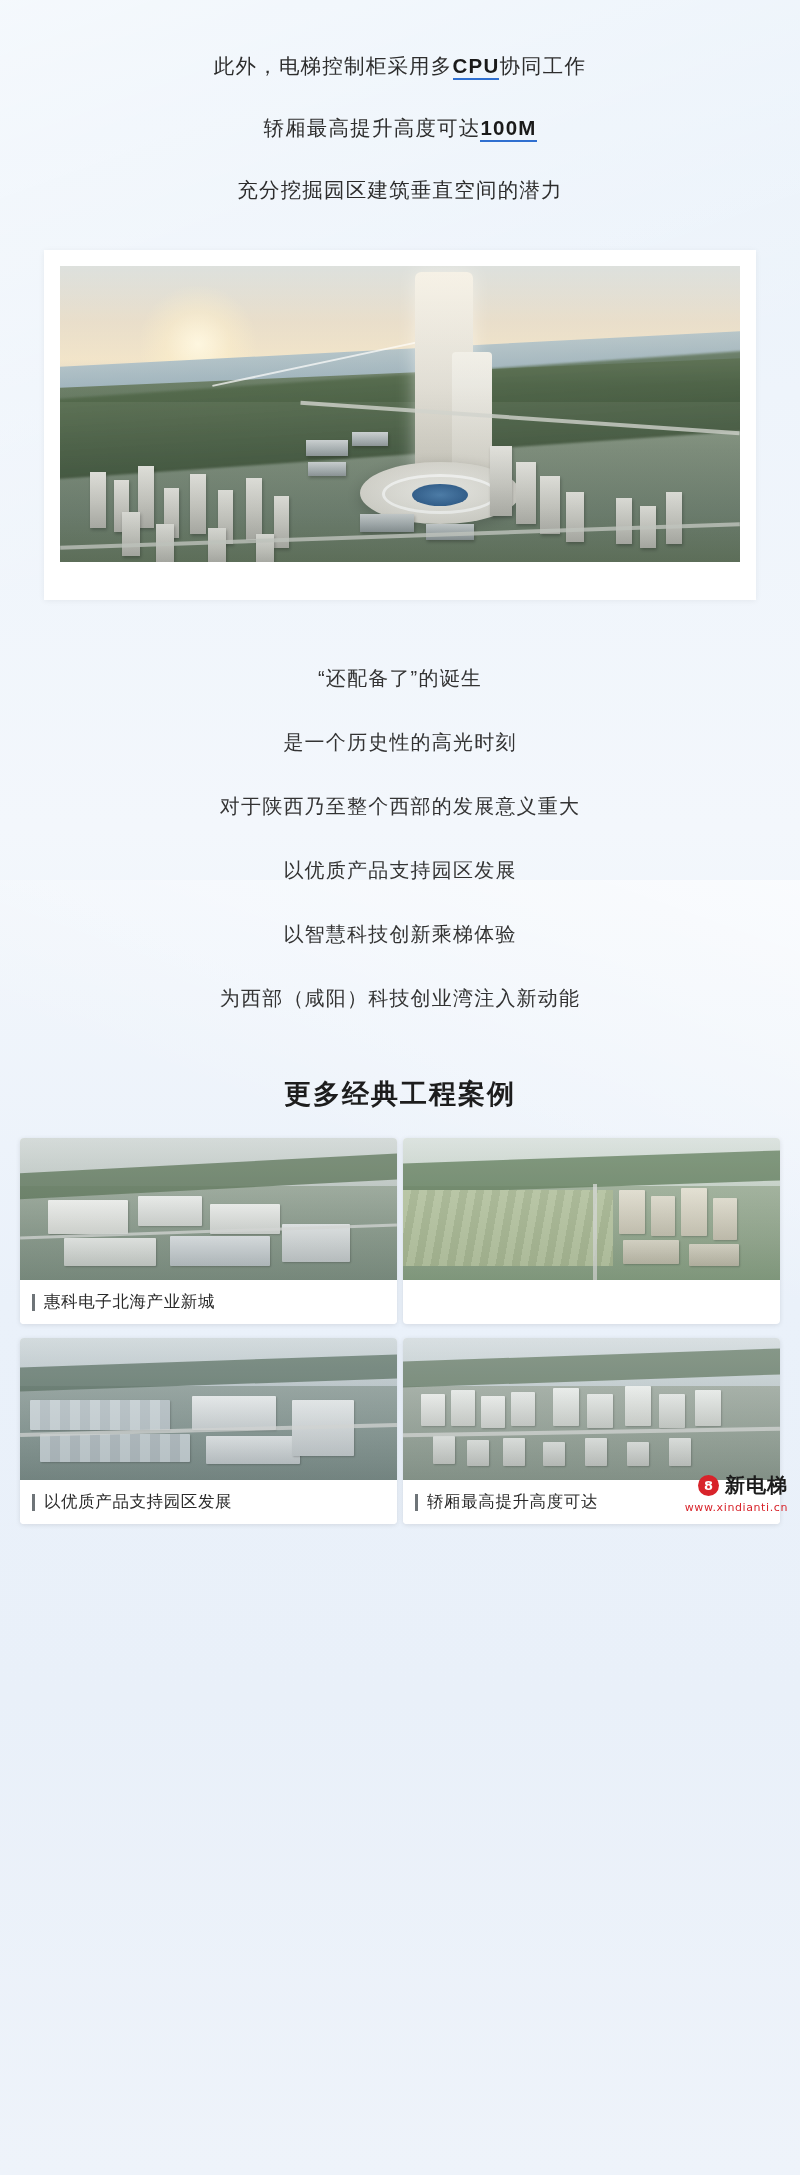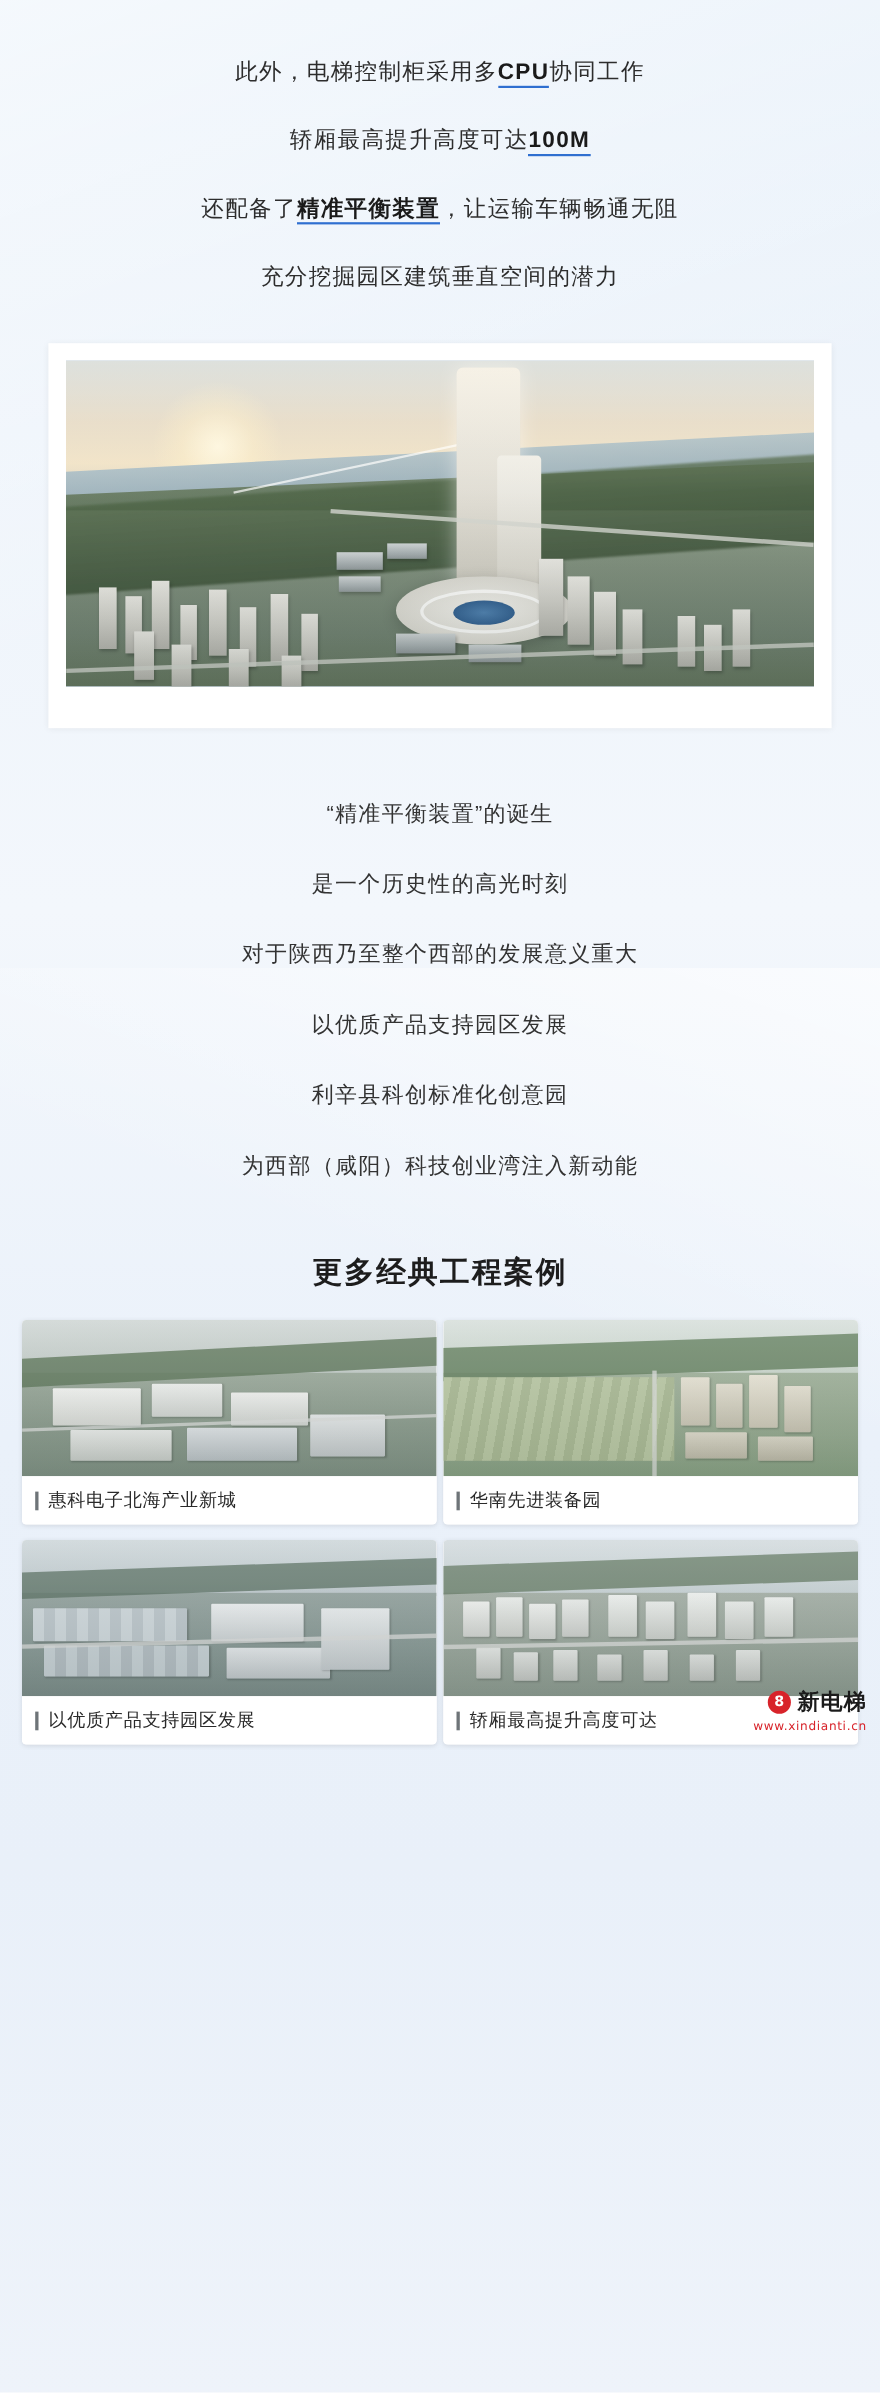--- a/index.html
+++ b/index.html
@@ -254,23 +254,20 @@
 <div class="bg-sheen2"></div>
 
 <div class="content">
 
   <div class="para-block">
     <div class="para-line">
       <span>此外，电梯控制柜采用多</span><span class="hl">CPU</span><span>协同工作</span>
     </div>
     <div class="para-line">
       <span>轿厢最高提升高度可达</span><span class="hl">100M</span>
-    </div>
-    <div class="para-line">
-      <span>还配备了</span><span class="hl">精准平衡装置</span><span>，让运输车辆畅通无阻</span>
     </div>
     <div class="para-line">
       <span>充分挖掘园区建筑垂直空间的潜力</span>
     </div>
   </div>
 
   <div class="hero-wrap">
     <div class="hero">
       <div class="sky"></div>
       <div class="sun"></div>
@@ -313,25 +310,25 @@
       <div class="blk" style="left:580px; top:240px; width:16px; height:42px;"></div>
       <div class="blk" style="left:606px; top:226px; width:16px; height:52px;"></div>
 
       <div class="road" style="left:0; top:268px; width:680px; transform:rotate(-2deg);"></div>
       <div class="road" style="left:240px; top:150px; width:440px; transform:rotate(4deg);"></div>
       <div class="haze"></div>
     </div>
   </div>
 
   <div class="para-block2">
-    <div class="para-line">“精准平衡装置”的诞生</div>
+    <div class="para-line">“还配备了”的诞生</div>
     <div class="para-line">是一个历史性的高光时刻</div>
     <div class="para-line">对于陕西乃至整个西部的发展意义重大</div>
     <div class="para-line">以优质产品支持园区发展</div>
-    <div class="para-line">利辛县科创标准化创意园</div>
+    <div class="para-line">以智慧科技创新乘梯体验</div>
     <div class="para-line">为西部（咸阳）科技创业湾注入新动能</div>
   </div>
 
   <div class="section-title">更多经典工程案例</div>
 
   <div class="cases">
 
     <div class="case-card">
       <div class="case-img">
         <div class="sc sc-sky" style="background:linear-gradient(180deg,#cfd6d4 0%,#bfc8c4 100%);"></div>
@@ -359,24 +356,20 @@
         <div class="sc" style="left:-10px; top:18px; width:120%; height:30px; background:rgba(96,124,92,0.85); transform:rotate(-2deg);"></div>
         <div class="sc" style="left:0; top:52px; width:210px; height:76px; background:repeating-linear-gradient(100deg,#b9c7a4 0 8px,#a9b894 8px 16px);"></div>
         <div class="sc sc-b" style="left:216px; top:52px; width:26px; height:44px; background:linear-gradient(180deg,#e6e2d4,#c9c4b4);"></div>
         <div class="sc sc-b" style="left:248px; top:58px; width:24px; height:40px; background:linear-gradient(180deg,#e2ded0,#c3bfaf);"></div>
         <div class="sc sc-b" style="left:278px; top:50px; width:26px; height:48px; background:linear-gradient(180deg,#e8e4d6,#cbc6b6);"></div>
         <div class="sc sc-b" style="left:310px; top:60px; width:24px; height:42px; background:linear-gradient(180deg,#e4e0d2,#c5c0b0);"></div>
         <div class="sc sc-b" style="left:220px; top:102px; width:56px; height:24px; background:linear-gradient(180deg,#ddd9cb,#bdb9a9);"></div>
         <div class="sc sc-b" style="left:286px; top:106px; width:50px; height:22px; background:linear-gradient(180deg,#dbd7c9,#bbb7a7);"></div>
         <div class="sc sc-road" style="left:190px; top:46px; width:4px; height:96px;"></div>
         <div class="sc sc-haze" style="background:linear-gradient(180deg,rgba(255,255,255,0.12),rgba(40,60,40,0.10));"></div>
-      </div>
-      <div class="case-label">
-        <span class="bar"></span>
-        <span>华南先进装备园</span>
       </div>
     </div>
 
     <div class="case-card">
       <div class="case-img">
         <div class="sc sc-sky" style="background:linear-gradient(180deg,#cdd6d9 0%,#bcc7cb 100%);"></div>
         <div class="sc sc-ground" style="background:linear-gradient(180deg,#93a29e 0%,#879894 55%,#7d8e8a 100%);"></div>
         <div class="sc" style="left:-10px; top:22px; width:120%; height:24px; background:rgba(88,110,96,0.8); transform:rotate(-2deg);"></div>
         <div class="sc sc-b" style="left:10px; top:62px; width:140px; height:30px; background:repeating-linear-gradient(90deg,#cfd8dc 0 10px,#bcc6cb 10px 20px);"></div>
         <div class="sc sc-b" style="left:20px; top:96px; width:150px; height:28px; background:repeating-linear-gradient(90deg,#c8d2d6 0 10px,#b4bec3 10px 20px);"></div>

